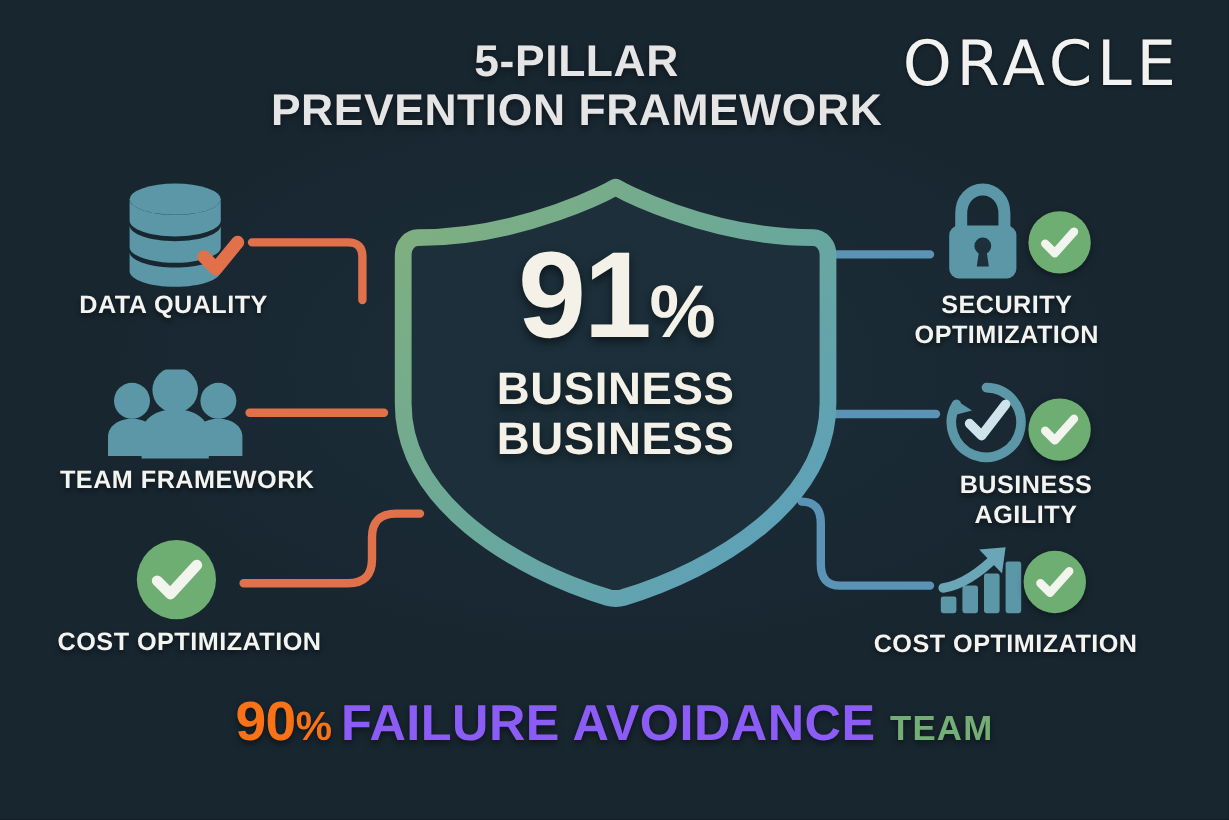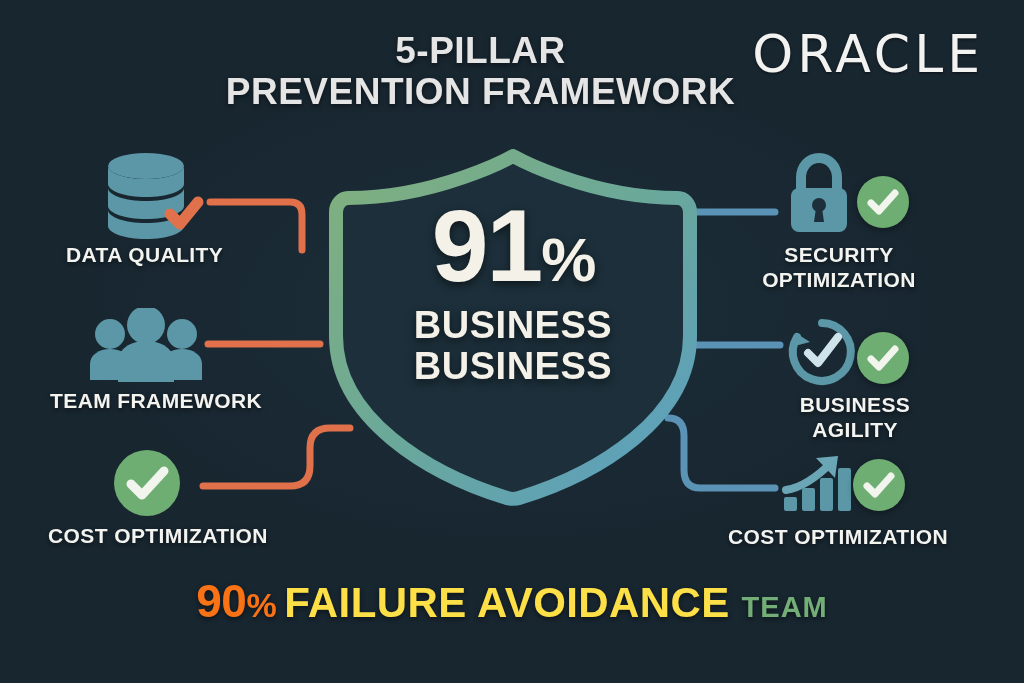--- a/index.html
+++ b/index.html
@@ -131,21 +131,21 @@
   .footer .f-pct {
     font-size: 46px;
     font-weight: 700;
     color: #f97316;
     letter-spacing: -0.5px;
   }
   .footer .f-pct .unit { font-size: 34px; }
   .footer .f-main {
     font-size: 42px;
     font-weight: 700;
-    color: #fde047;
+    color: #8b5cf6;
     letter-spacing: 0.4px;
     margin-left: 8px;
   }
   .footer .f-rate {
     font-size: 29px;
     font-weight: 700;
     color: #74ae77;
     letter-spacing: 1px;
     margin-left: 12px;
   }

